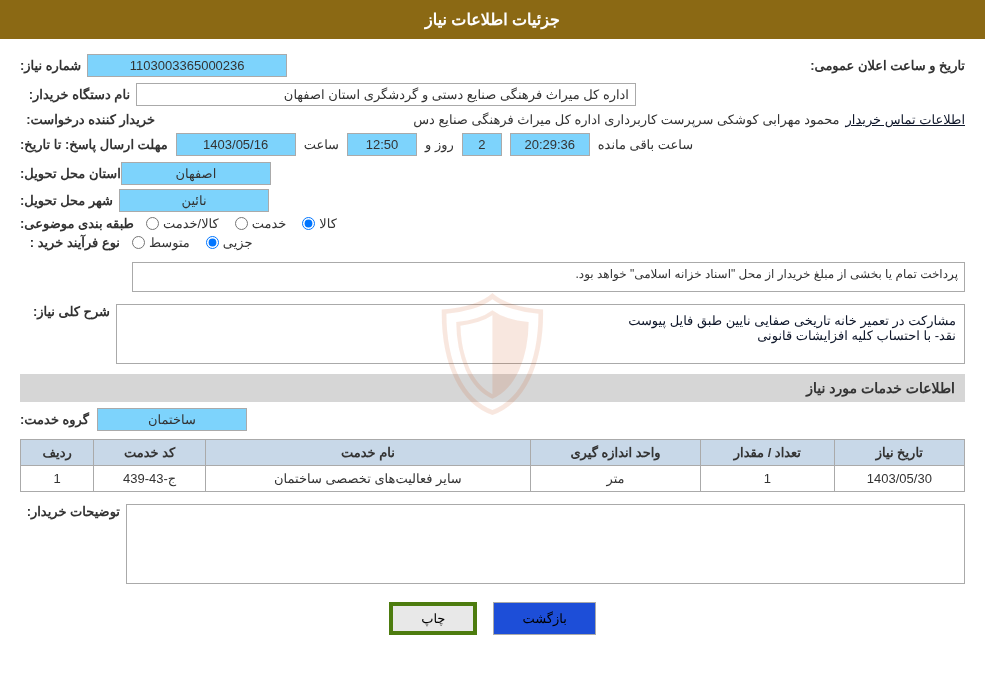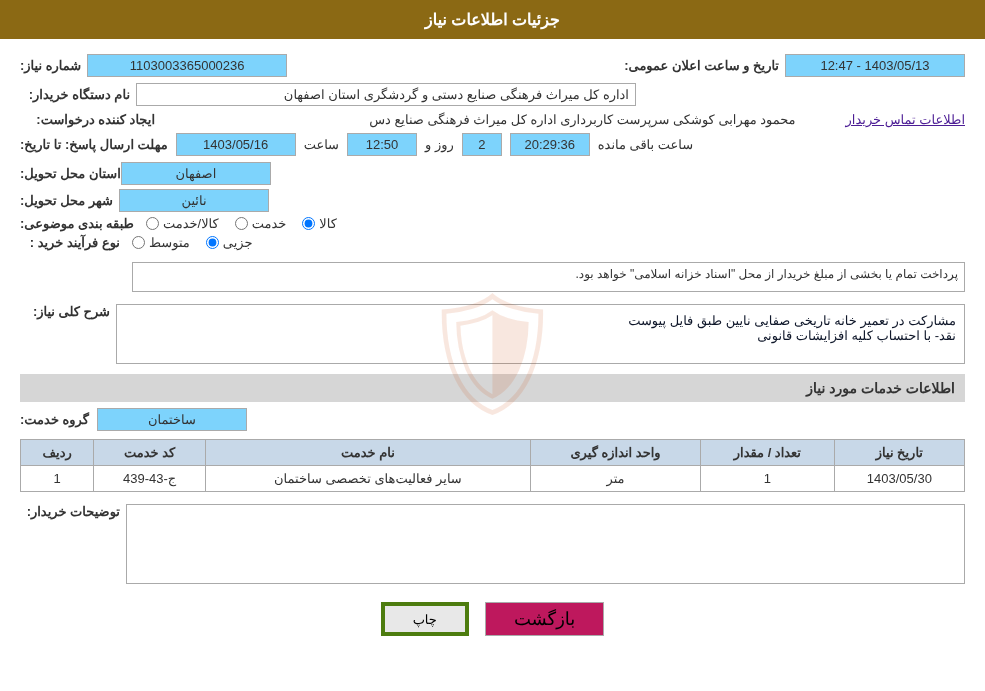--- a/index.html
+++ b/index.html
@@ -37,24 +37,23 @@
     }
     .input-box-wide {
       border: 1px solid #aaa;
       background: #fff;
       padding: 3px 6px;
       display: inline-block;
       width: 380px;
       text-align: right;
     }
     .link-blue {
-      color: #4c1d95;
+      color: #0f172a;
       text-decoration: underline;
       cursor: pointer;
-      margin-left: 44px;
     }
     .section-title {
       background: #d6d6d6;
       padding: 6px 10px;
       font-weight: bold;
       font-size: 14px;
       margin: 10px 0 6px 0;
       text-align: right;
     }
     .radio-group {
@@ -107,24 +106,24 @@
       text-align: right;
     }
     .btn-row {
       display: flex;
       justify-content: center;
       gap: 16px;
       margin-top: 18px;
       margin-bottom: 18px;
     }
     .btn-back {
-      background: #be185d;
+      background: #1d4ed8;
       border: 1px solid #aaa;
       padding: 5px 28px;
-      font-size: 18px;
+      font-size: 13px;
       cursor: pointer;
       font-family: Tahoma, Arial, sans-serif;
     }
     .btn-print {
       background: #e8e8e8;
       border: 4px solid #4d7c0f;
       padding: 5px 28px;
       font-size: 13px;
       cursor: pointer;
       font-family: Tahoma, Arial, sans-serif;
@@ -169,38 +168,37 @@
     <span>جزئیات اطلاعات نیاز</span>
   </div>
 
   <div class="content-area watermark-area">
 
     <div class="shield-watermark">🛡</div>
 
     <div class="row-info" style="justify-content: space-between; margin-bottom:6px;">
       <div style="display:flex; align-items:center; gap:6px; flex-direction:row-reverse;">
         <span class="col-label">تاریخ و ساعت اعلان عمومی:</span>
-        <div class="input-box" style="min-width:180px;">1403/05/13 - 12:47</div>
       </div>
       <div style="display:flex; align-items:center; gap:6px; flex-direction:row-reverse;">
         <span class="col-label">شماره نیاز:</span>
         <div class="input-box" style="min-width:200px;">1103003365000236</div>
       </div>
     </div>
 
     <div class="row-info" style="margin-bottom:6px;">
       <div style="display:flex; align-items:center; gap:6px; flex-direction:row-reverse; width:100%;">
         <span class="col-label" style="min-width:110px;">نام دستگاه خریدار:</span>
         <div class="input-box-wide" style="width:500px; max-width:600px;">اداره کل میراث فرهنگی  صنایع دستی و گردشگری استان اصفهان</div>
       </div>
     </div>
 
     <div class="row-info" style="margin-bottom:6px;">
       <div style="display:flex; align-items:center; gap:6px; flex-direction:row-reverse; width:100%;">
-        <span class="col-label" style="min-width:135px;">ایجاد کننده درخواست:</span>
+        <span class="col-label" style="min-width:135px;">خریدار کننده درخواست:</span>
         <span style="flex:1; text-align:right;">محمود مهرابی کوشکی سرپرست کاربرداری اداره کل میراث فرهنگی  صنایع دس</span>
         <span class="link-blue">اطلاعات تماس خریدار</span>
       </div>
     </div>
 
     <div class="row-info" style="margin-bottom:6px; align-items:center;">
       <div style="display:flex; align-items:center; gap:8px; flex-direction:row-reverse; width:100%;">
         <span class="col-label" style="min-width:140px; white-space:nowrap;">مهلت ارسال پاسخ: تا تاریخ:</span>
         <div class="input-box" style="min-width:120px;">1403/05/16</div>
         <span>ساعت</span>

